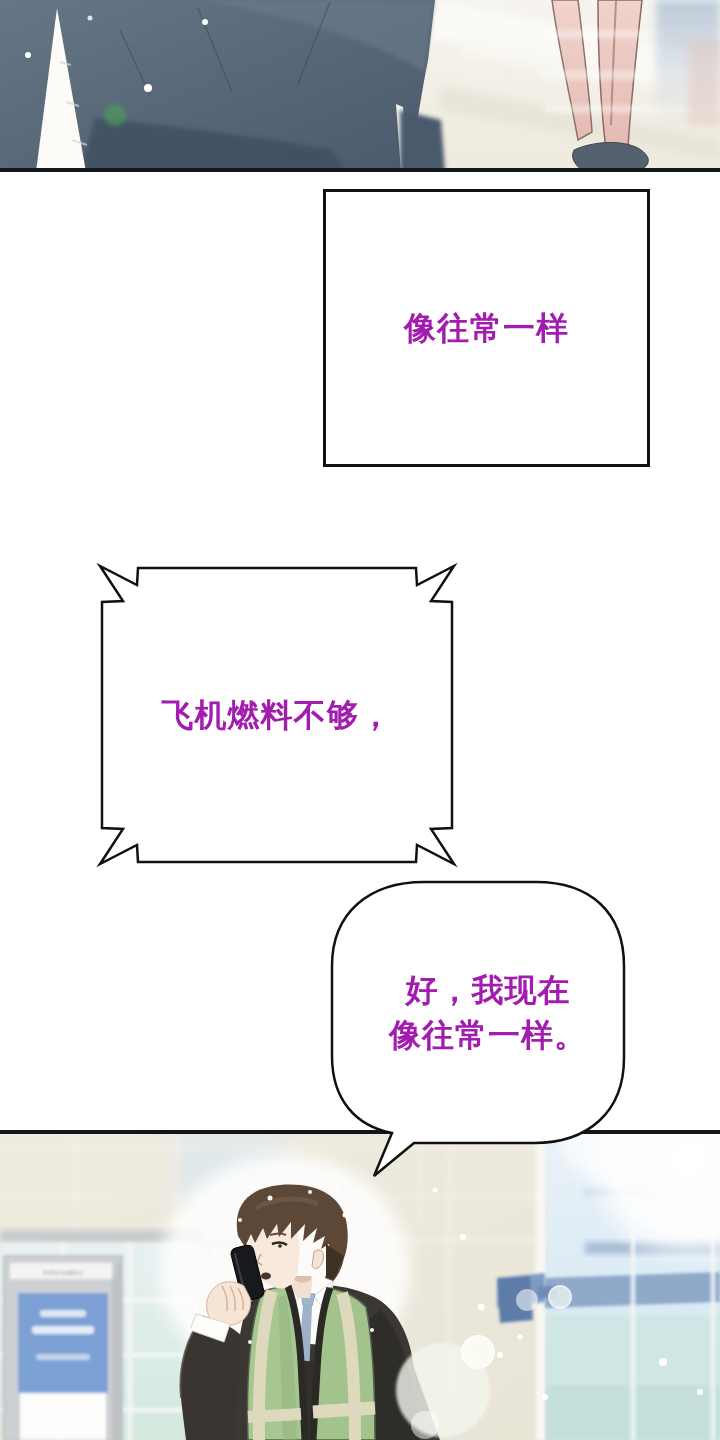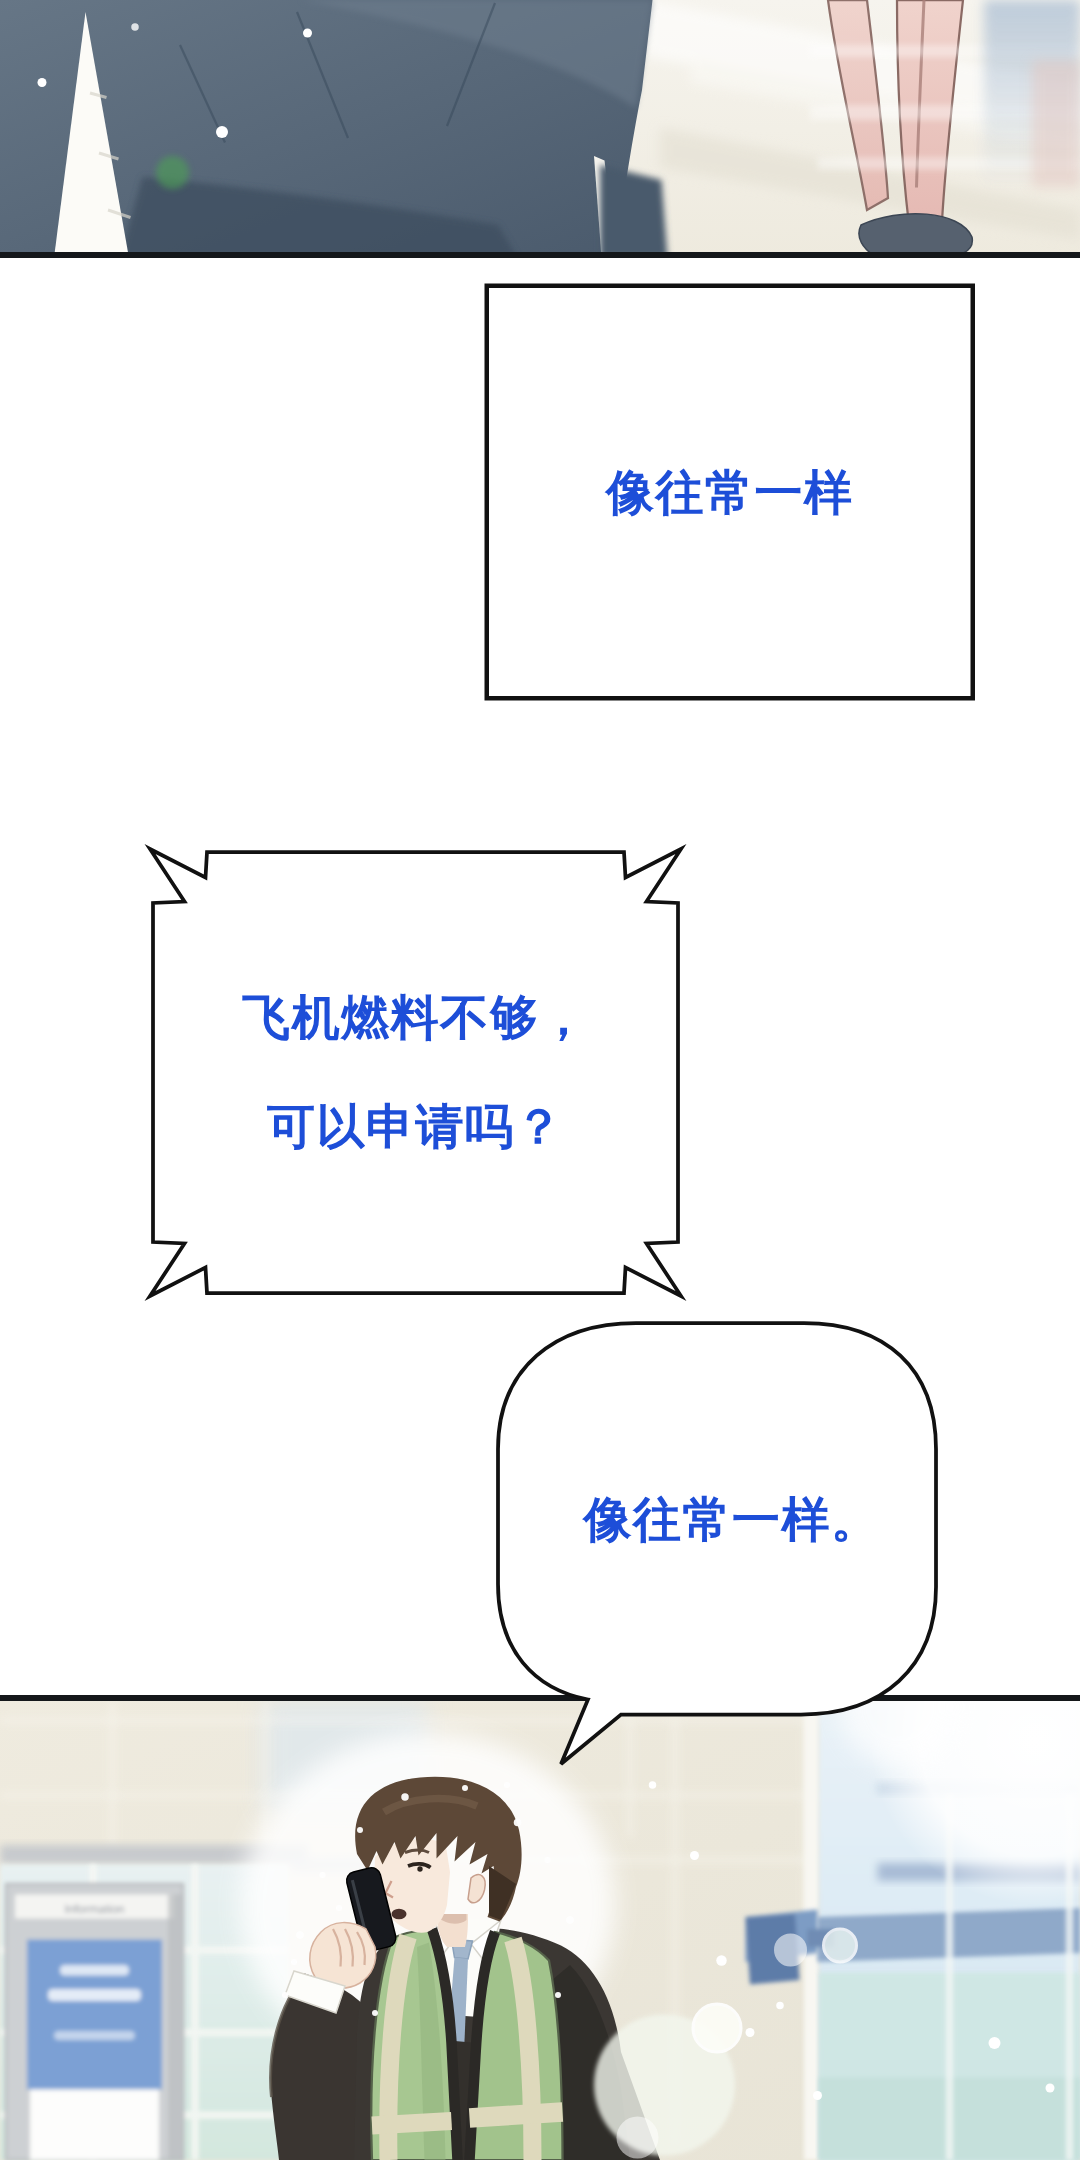--- a/index.html
+++ b/index.html
@@ -5,21 +5,21 @@
   html,body{margin:0;padding:0;background:#ffffff;}
   .page{position:relative;width:720px;height:1440px;background:#ffffff;overflow:hidden;
         font-family:"Liberation Sans",sans-serif;}
   .panel{position:absolute;left:0;display:block;}
   .narration-box{position:absolute;left:323px;top:189px;width:327px;height:278px;
       box-sizing:border-box;border:3px solid #111111;background:#ffffff;z-index:2;
       display:flex;flex-direction:column;align-items:center;justify-content:center;}
   .bubble-svg{position:absolute;z-index:3;}
   .bubble-text{position:absolute;z-index:4;display:flex;flex-direction:column;
       align-items:center;justify-content:center;pointer-events:none;}
-  .cjk-line{font-weight:700;color:#1d4ed8;font-size:32px;line-height:45px;
+  .cjk-line{font-weight:700;color:#a21caf;font-size:32px;line-height:45px;
       letter-spacing:1px;white-space:nowrap;text-align:center;}
   .txt-phone{left:102px;top:568px;width:350px;height:294px;gap:28px;}
   .txt-reply{left:342px;top:883px;width:292px;height:260px;}
 </style>
 </head>
 <body>
 
 <div class="page">
 
   <svg class="panel" style="top:0;z-index:1;" width="720" height="172" viewBox="0 0 720 172">
@@ -271,23 +271,23 @@
 
   <div class="narration-box">
     <div class="cjk-line">像往常一样</div>
   </div>
 
   <svg class="bubble-svg" style="left:80px;top:545px;" width="400" height="340" viewBox="80 545 400 340">
     <path d="M138,568 L416,568 L417,585 L454,566 L431,601 L452,602 L452,828 L431,829 L454,864 L417,845 L416,862 L138,862 L137,845 L100,864 L123,829 L102,828 L102,602 L123,601 L100,566 L137,585 Z" fill="#ffffff" stroke="#111111" stroke-width="2.5" stroke-linejoin="miter"></path>
   </svg>
   <div class="bubble-text txt-phone">
     <div class="cjk-line">飞机燃料不够，</div>
-    <div class="cjk-line">可以申请吗？</div>
   </div>
 
   <svg class="bubble-svg" style="left:320px;top:870px;" width="320" height="320" viewBox="320 870 320 320">
     <path d="M424,882 L536,882 C590,882 624,912 624,966 L624,1058 C624,1112 588,1143 534,1143 L414,1143 L374,1176 L392,1133 C356,1126 332,1100 332,1056 L332,966 C332,912 370,882 424,882 Z" fill="#ffffff" stroke="#111111" stroke-width="2.5"></path>
   </svg>
   <div class="bubble-text txt-reply">
+    <div class="cjk-line">好，我现在</div>
     <div class="cjk-line">像往常一样。</div>
   </div>
 
 </div>
 
 </body></html>

